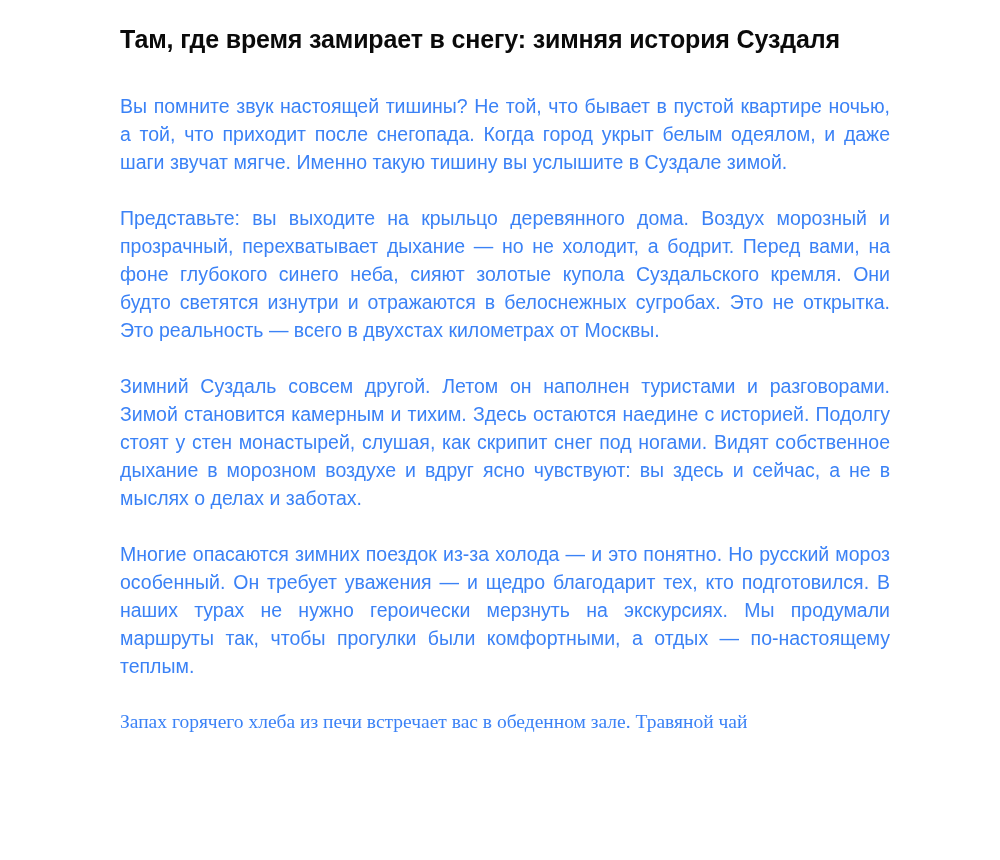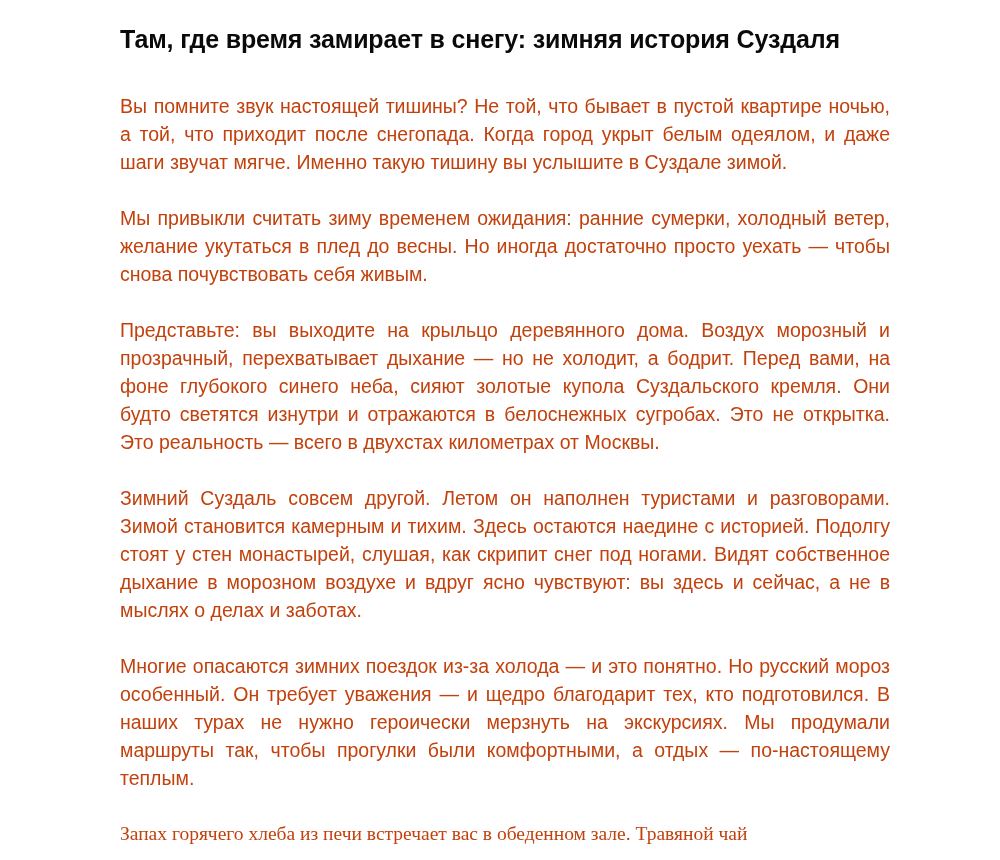--- a/index.html
+++ b/index.html
@@ -53,21 +53,21 @@
     margin-top: 37px;
   }
 
   p.para {
     margin: 0 0 28px 0;
     padding: 0;
     font-size: 19.5px;
     line-height: 28px;
     text-align: justify;
     text-justify: inter-word;
-    color: #c2410c;
+    color: #3b82f6;
     font-weight: 400;
     hyphens: none;
   }
 
   p.para:last-child {
     margin-bottom: 0;
     font-family: Liberation Serif, serif;
   }
 
   
@@ -78,21 +78,20 @@
 </head>
 <body>
 
 <div class="page">
   <div class="content">
 
     <h1 class="doc-title">Там, где время замирает в снегу: зимняя история Суздаля</h1>
 
     <div class="body-copy">
       <p class="para">Вы помните звук настоящей тишины? Не той, что бывает в пустой квартире ночью, а той, что приходит после снегопада. Когда город укрыт белым одеялом, и даже шаги звучат мягче. Именно такую тишину вы услышите в Суздале зимой.</p>
-      <p class="para">Мы привыкли считать зиму временем ожидания: ранние сумерки, холодный ветер, желание укутаться в плед до весны. Но иногда достаточно просто уехать — чтобы снова почувствовать себя живым.</p>
       <p class="para">Представьте: вы выходите на крыльцо деревянного дома. Воздух морозный и прозрачный, перехватывает дыхание — но не холодит, а бодрит. Перед вами, на фоне глубокого синего неба, сияют золотые купола Суздальского кремля. Они будто светятся изнутри и отражаются в белоснежных сугробах. Это не открытка. Это реальность — всего в двухстах километрах от Москвы.</p>
       <p class="para">Зимний Суздаль совсем другой. Летом он наполнен туристами и разговорами. Зимой становится камерным и тихим. Здесь остаются наедине с историей. Подолгу стоят у стен монастырей, слушая, как скрипит снег под ногами. Видят собственное дыхание в морозном воздухе и вдруг ясно чувствуют: вы здесь и сейчас, а не в мыслях о делах и заботах.</p>
       <p class="para">Многие опасаются зимних поездок из-за холода — и это понятно. Но русский мороз особенный. Он требует уважения — и щедро благодарит тех, кто подготовился. В наших турах не нужно героически мерзнуть на экскурсиях. Мы продумали маршруты так, чтобы прогулки были комфортными, а отдых — по-настоящему теплым.</p>
       <p class="para clipped">Запах горячего хлеба из печи встречает вас в обеденном зале. Травяной чай</p>
     </div>
 
   </div>
 </div>
 
 </body></html>

